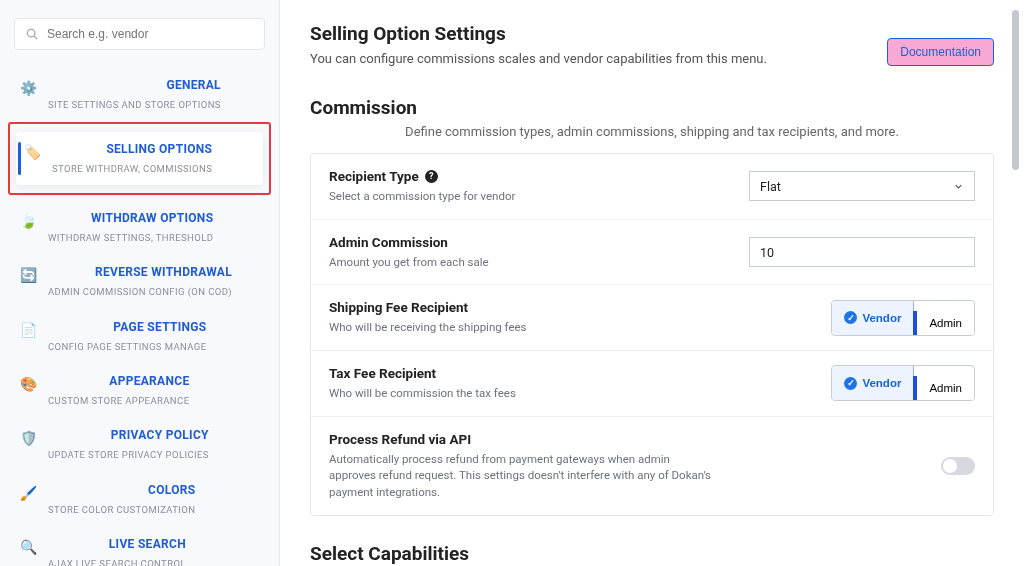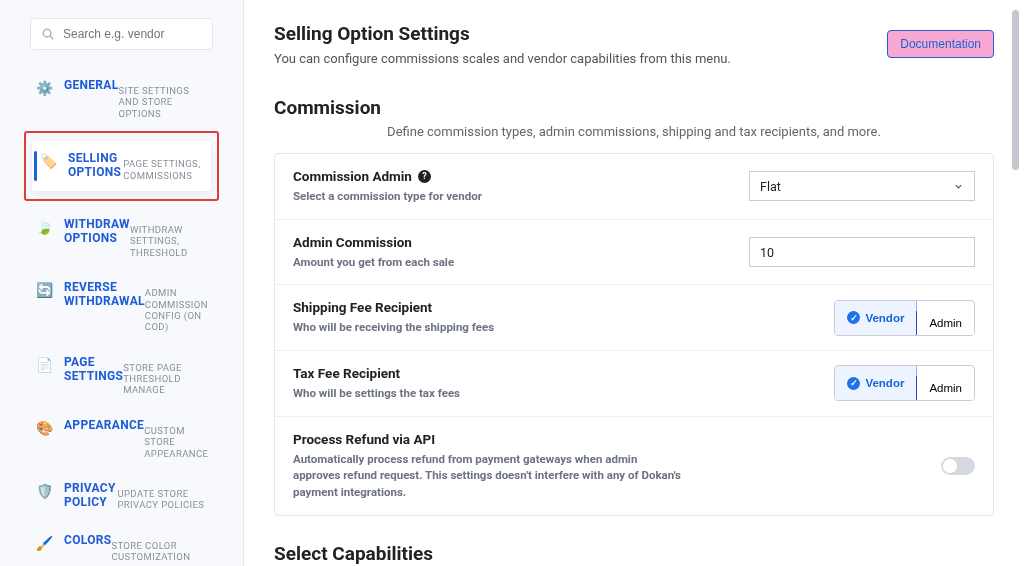--- a/index.html
+++ b/index.html
@@ -6,23 +6,23 @@
 body {
   font-family: -apple-system, BlinkMacSystemFont, "Segoe UI", Roboto, Helvetica, Arial, sans-serif;
   background: #fff;
   color: #222;
   width: 1024px;
   height: 566px;
   overflow: hidden;
 }
 .app { display: flex; height: 100%; }
 .sidebar {
-  width: 244px;
+  width: 280px;
   background: #f7f9fc;
-  padding: 18px 24px;
+  padding: 18px 8px;
   border-right: 1px solid #e5e8ec;
   overflow: hidden;
 }
 .search-box {
   background: #fff;
   border: 1px solid #e3e6ea;
   border-radius: 4px;
   display: flex;
   align-items: center;
   padding: 8px 10px;
@@ -54,72 +54,72 @@
   border: 2px solid #e13b3b;
   border-radius: 3px;
   margin: 0 0 6px 0;
   padding: 6px 2px;
 }
 .side-icon {
   width: 18px; height: 18px; margin-right: 10px; margin-top: 1px;
   flex: 0 0 auto; display: flex; align-items: center; justify-content: center;
   font-size: 14px;
 }
-.side-text { display: flex; flex-direction: row; }
+.side-text { display: flex; flex-direction: column; text-align: right; }
 .side-title {
   color: #1e5cd6; font-weight: 700; font-size: 12px;
   letter-spacing: .3px;
 }
 .side-sub {
   color: #8a8f98; font-size: 9.5px; letter-spacing: .4px;
   margin-top: 7px; line-height: 1.2;
 }
 .main {
   flex: 1; padding: 22px 30px 0 30px; overflow: hidden;
 }
-.page-head { display: flex; justify-content: space-between; align-items: center; }
+.page-head { display: flex; justify-content: space-between; align-items: flex-end; }
 .page-title { font-size: 19px; font-weight: 700; margin-bottom: 6px; }
 .page-desc { font-size: 13px; color: #555; }
 .doc-btn {
   border: 1px solid #1664d8; color: #1664d8;
   background: #f9a8d4; padding: 6px 12px;
   font-size: 12px; border-radius: 4px; cursor: pointer;
 }
 .section-title { font-size: 19px; font-weight: 700; margin-top: 30px; }
 .section-desc { font-size: 13px; color: #666; margin-top: 5px; margin-bottom: 14px; text-align: center; }
 .panel {
   border: 1px solid #e3e6ea; border-radius: 4px;
 }
 .row {
   display: flex; justify-content: space-between; align-items: center;
   padding: 14px 18px; border-bottom: 1px solid #eceff3;
 }
 .row:last-child { border-bottom: none; }
 .row-left { max-width: 390px; }
 .row-title { font-size: 13.5px; font-weight: 700; display: flex; align-items: center; gap: 6px; }
-.row-desc { font-size: 11.5px; color: #6b7280; margin-top: 4px; line-height: 1.45; font-weight: bold; }
+.row-desc { font-size: 11.5px; color: #6b7280; margin-top: 4px; line-height: 1.45; }
 .help-circle {
   display: inline-flex; width: 13px; height: 13px; border-radius: 50%;
   background: #222; color: #fff; align-items: center; justify-content: center;
   font-size: 9px; font-weight: 700;
 }
 .select-box, .text-input {
   width: 226px; height: 30px;
   border: 1px solid #c8cdd4; border-radius: 0;
   background: #fff; font-size: 12.5px; padding: 0 10px;
   display: flex; align-items: center; justify-content: space-between;
   cursor: pointer;
 }
 .text-input { justify-content: flex-start; }
 .btn-group { display: flex; border: 1px solid #c8cdd4; border-radius: 4px; overflow: hidden; }
 .seg-btn {
   padding: 6px 12px; font-size: 11.5px; cursor: pointer;
   background: #fff; border: none; display: flex; align-items: center; gap: 5px;
 }
-.seg-btn + .seg-btn { border-left: 1px solid #1d4ed8; margin-top: 10px; }
+.seg-btn + .seg-btn { border-left: 4px solid #1d4ed8; margin-top: 10px; }
 .seg-btn.active {
   background: #eef4ff; color: #1664d8; font-weight: 600;
   outline: 1px solid #8fb5f2;
 }
 .check-circle {
   width: 13px; height: 13px; border-radius: 50%; background: #1e73e8;
   display: inline-flex; align-items: center; justify-content: center;
 }
 .check-circle::after {
   content: "✓"; color: #fff; font-size: 9px; font-weight: 900;
@@ -161,21 +161,21 @@
         <span class="side-title">GENERAL</span>
         <span class="side-sub">SITE SETTINGS AND STORE OPTIONS</span>
       </span>
     </div>
 
     <div class="side-highlight">
       <div class="side-item active">
         <span class="side-icon">🏷️</span>
         <span class="side-text">
           <span class="side-title">SELLING OPTIONS</span>
-          <span class="side-sub">PAGE SETTINGS, COMMISSIONS</span>
+          <span class="side-sub">STORE WITHDRAW, COMMISSIONS</span>
         </span>
       </div>
     </div>
 
     <div class="side-item">
       <span class="side-icon">🍃</span>
       <span class="side-text">
         <span class="side-title">WITHDRAW OPTIONS</span>
         <span class="side-sub">WITHDRAW SETTINGS, THRESHOLD</span>
       </span>
@@ -186,21 +186,21 @@
       <span class="side-text">
         <span class="side-title">REVERSE WITHDRAWAL</span>
         <span class="side-sub">ADMIN COMMISSION CONFIG (ON COD)</span>
       </span>
     </div>
 
     <div class="side-item">
       <span class="side-icon">📄</span>
       <span class="side-text">
         <span class="side-title">PAGE SETTINGS</span>
-        <span class="side-sub">STORE PAGE THRESHOLD MANAGE</span>
+        <span class="side-sub">CONFIG PAGE SETTINGS MANAGE</span>
       </span>
     </div>
 
     <div class="side-item">
       <span class="side-icon">🎨</span>
       <span class="side-text">
         <span class="side-title">APPEARANCE</span>
         <span class="side-sub">CUSTOM STORE APPEARANCE</span>
       </span>
     </div>
@@ -239,21 +239,21 @@
       <button class="doc-btn">Documentation</button>
     </div>
 
     <h2 class="section-title">Commission</h2>
     <p class="section-desc">Define commission types, admin commissions, shipping and tax recipients, and more.</p>
 
     <div class="panel">
       <div class="row">
         <div class="row-left">
           <div class="row-title">
-            <span>Commission Admin</span>
+            <span>Recipient Type</span>
             <span class="help-circle">?</span>
           </div>
           <div class="row-desc">Select a commission type for vendor</div>
         </div>
         <div class="select-box">
           <span>Flat</span>
           <svg width="11" height="11" viewBox="0 0 24 24" fill="none" stroke="#555" stroke-width="2.5">
               <polyline points="6 9 12 15 18 9"></polyline>
             </svg>
         </div>
@@ -281,21 +281,21 @@
           </button>
           <button class="seg-btn">
             <span>Admin</span>
           </button>
         </div>
       </div>
 
       <div class="row">
         <div class="row-left">
           <div class="row-title">Tax Fee Recipient</div>
-          <div class="row-desc">Who will be settings the tax fees</div>
+          <div class="row-desc">Who will be commission the tax fees</div>
         </div>
         <div class="btn-group">
           <button class="seg-btn active">
             <span class="check-circle"></span>
             <span>Vendor</span>
           </button>
           <button class="seg-btn">
             <span>Admin</span>
           </button>
         </div>

